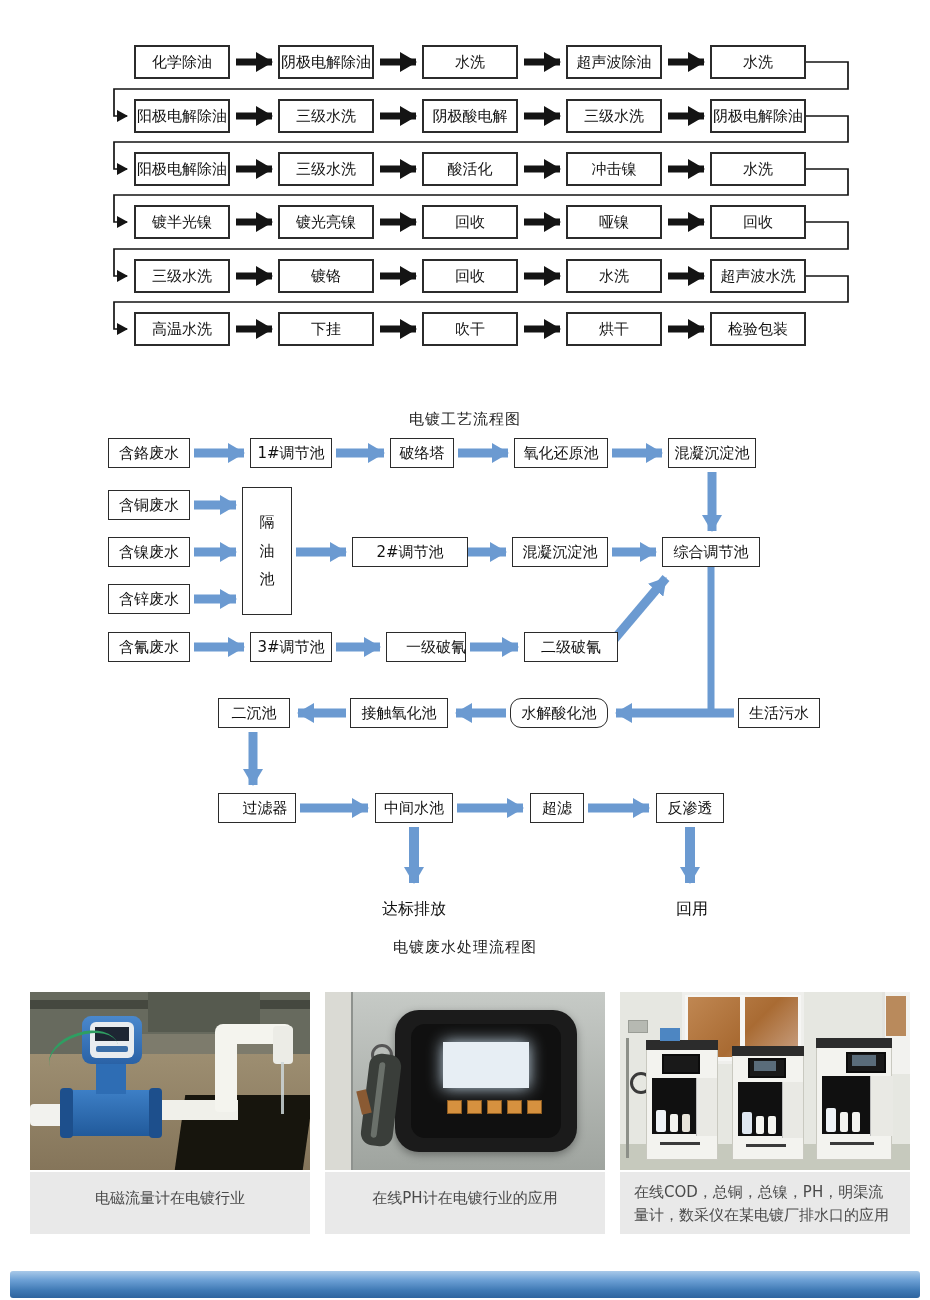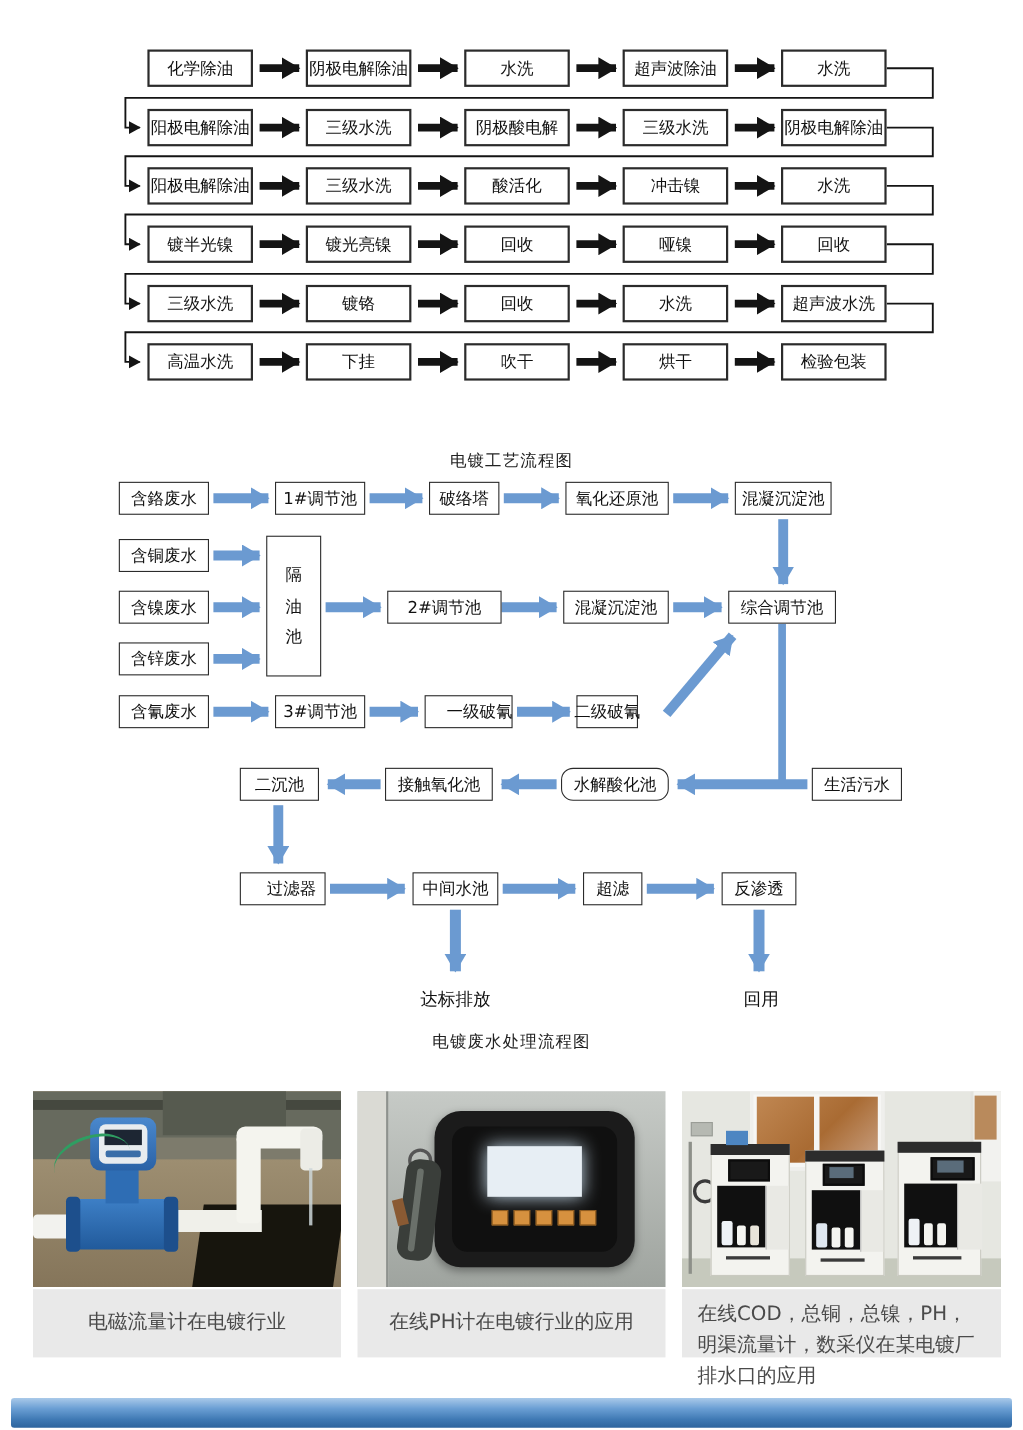--- a/index.html
+++ b/index.html
@@ -14,21 +14,21 @@
   .wbox{position:absolute;background:#fff;border:1px solid #2b2b2b;display:flex;align-items:center;
         justify-content:center;font-size:15px;color:#111;box-sizing:border-box;white-space:nowrap;z-index:2;}
   .vtext{width:17px;word-break:break-all;white-space:normal;line-height:1.9;text-align:center;}
   .dtitle{position:absolute;left:0;width:930px;text-align:center;font-size:15px;color:#222;
           letter-spacing:1px;z-index:2;}
   .outlab{position:absolute;font-size:16px;color:#111;z-index:2;}
   #lines{position:absolute;left:0;top:0;z-index:1;}
   
   .photo{position:absolute;top:992px;height:178px;overflow:hidden;background:#888;}
   .caption{position:absolute;top:1172px;height:62px;background:#e9e9e9;color:#4a4a4a;
-           font-size:18px;box-sizing:border-box;z-index:2;}
+           font-size:15px;box-sizing:border-box;z-index:2;}
   .cap-center{text-align:center;padding-top:17px;}
   .cap-left{text-align:left;padding:9px 14px 0 14px;line-height:1.55;}
   .abs{position:absolute;}
   
   .footer-bar{position:absolute;left:10px;top:1271px;width:910px;height:27px;border-radius:3px;
     background:linear-gradient(180deg,#a9c9e9 0%,#6b9fd4 35%,#3f79b4 72%,#2d649e 100%);}
 </style>
 </head>
 <body>
 
@@ -155,28 +155,28 @@
   <div class="wbox" style="left:390px;top:438px;width:64px;height:30px;">破络塔</div>
   <div class="wbox" style="left:514px;top:438px;width:94px;height:30px;">氧化还原池</div>
   <div class="wbox" style="left:668px;top:438px;width:88px;height:30px;">混凝沉淀池</div>
 
   <div class="wbox" style="left:108px;top:490px;width:82px;height:30px;">含铜废水</div>
   <div class="wbox" style="left:108px;top:537px;width:82px;height:30px;">含镍废水</div>
   <div class="wbox" style="left:108px;top:584px;width:82px;height:30px;">含锌废水</div>
   <div class="wbox" style="left:242px;top:487px;width:50px;height:128px;">
       <span class="vtext">隔油池</span>
     </div>
-  <div class="wbox" style="left:352px;top:537px;width:104px;height:30px;">2#调节池</div>
+  <div class="wbox" style="left:352px;top:537px;width:116px;height:30px;">2#调节池</div>
   <div class="wbox" style="left:512px;top:537px;width:96px;height:30px;">混凝沉淀池</div>
   <div class="wbox" style="left:662px;top:537px;width:98px;height:30px;">综合调节池</div>
 
   <div class="wbox" style="left:108px;top:632px;width:82px;height:30px;text-align:center;">含氰废水</div>
   <div class="wbox" style="left:250px;top:632px;width:82px;height:30px;">3#调节池</div>
   <div class="wbox" style="left:386px;top:632px;width:80px;height:30px;padding-left:20px;">一级破氰</div>
-  <div class="wbox" style="left:524px;top:632px;width:56px;height:30px;">二级破氰</div>
+  <div class="wbox" style="left:524px;top:632px;width:94px;height:30px;">二级破氰</div>
 
   <div class="wbox" style="left:218px;top:698px;width:72px;height:30px;">二沉池</div>
   <div class="wbox" style="left:350px;top:698px;width:98px;height:30px;">接触氧化池</div>
   <div class="wbox" style="left:510px;top:698px;width:98px;height:30px;border-radius:11px;">水解酸化池</div>
   <div class="wbox" style="left:738px;top:698px;width:82px;height:30px;">生活污水</div>
 
   <div class="wbox" style="left:218px;top:793px;width:78px;height:30px;padding-left:16px;">过滤器</div>
   <div class="wbox" style="left:375px;top:793px;width:78px;height:30px;">中间水池</div>
   <div class="wbox" style="left:530px;top:793px;width:54px;height:30px;">超滤</div>
   <div class="wbox" style="left:656px;top:793px;width:68px;height:30px;">反渗透</div>

